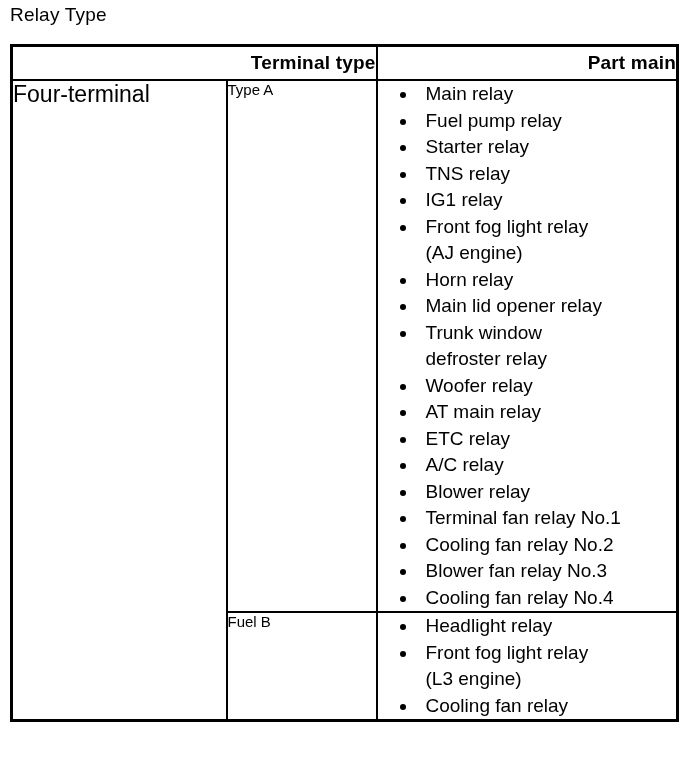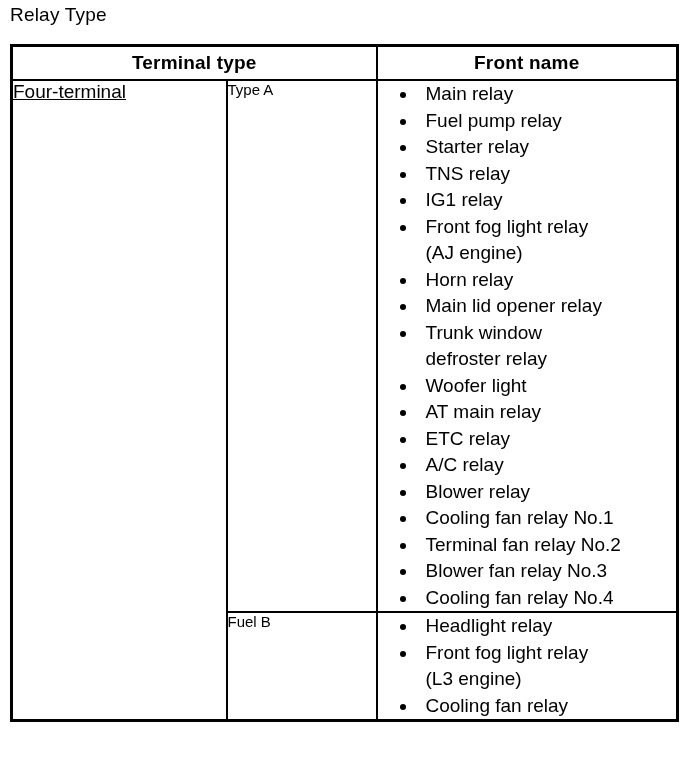--- a/index.html
+++ b/index.html
@@ -49,33 +49,32 @@
   
   .col-terminal { width: 215px; }
   .col-type     { width: 150px; }
   .col-part     { width: 301px; }
 
   
   .head-row th {
     height: 32px;
     font-size: 19px;
     font-weight: bold;
-    text-align: center;
+    text-align: right;
     vertical-align: middle;
     letter-spacing: 0.2px;
     white-space: nowrap;
   }
 
   
   .cell-terminal {
     vertical-align: middle;
-    font-size: 19px;
+    font-size: 23px;
     padding-left: 8px;
     white-space: nowrap;
-    text-decoration: underline;
   }
   .cell-type {
     vertical-align: middle;
     font-size: 15px;
     padding-left: 8px;
     white-space: nowrap;
   }
   .cell-part {
     vertical-align: top;
     padding: 6px 2px 6px 0;
@@ -113,48 +112,48 @@
 <table class="relay-table">
   <colgroup>
     <col class="col-terminal">
     <col class="col-type">
     <col class="col-part">
   </colgroup>
 
   <thead>
     <tr class="head-row">
       <th colspan="2">Terminal type</th>
-      <th>Front name</th>
+      <th>Part main</th>
     </tr>
   </thead>
 
   <tbody>
     <tr>
       <td class="cell-terminal" rowspan="2">Four-terminal</td>
       <td class="cell-type">Type A</td>
       <td class="cell-part">
         <ul class="part-list">
           <li>Main relay</li>
           <li>Fuel pump relay</li>
           <li>Starter relay</li>
           <li>TNS relay</li>
           <li>IG1 relay</li>
           <li>Front fog light relay
 (AJ engine)</li>
           <li>Horn relay</li>
           <li>Main lid opener relay</li>
           <li>Trunk window
 defroster relay</li>
-          <li>Woofer light</li>
+          <li>Woofer relay</li>
           <li>AT main relay</li>
           <li>ETC relay</li>
           <li>A/C relay</li>
           <li>Blower relay</li>
-          <li>Cooling fan relay No.1</li>
-          <li>Terminal fan relay No.2</li>
+          <li>Terminal fan relay No.1</li>
+          <li>Cooling fan relay No.2</li>
           <li>Blower fan relay No.3</li>
           <li>Cooling fan relay No.4</li>
         </ul>
       </td>
     </tr>
 
     <tr>
       <td class="cell-type">Fuel B</td>
       <td class="cell-part">
         <ul class="part-list">

